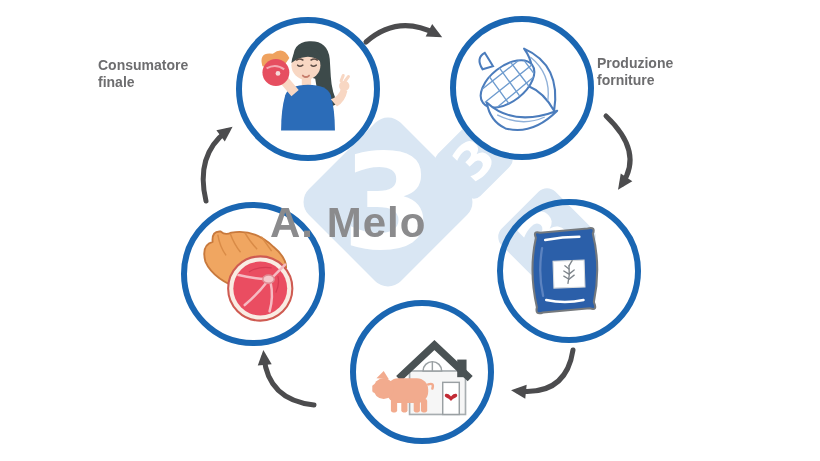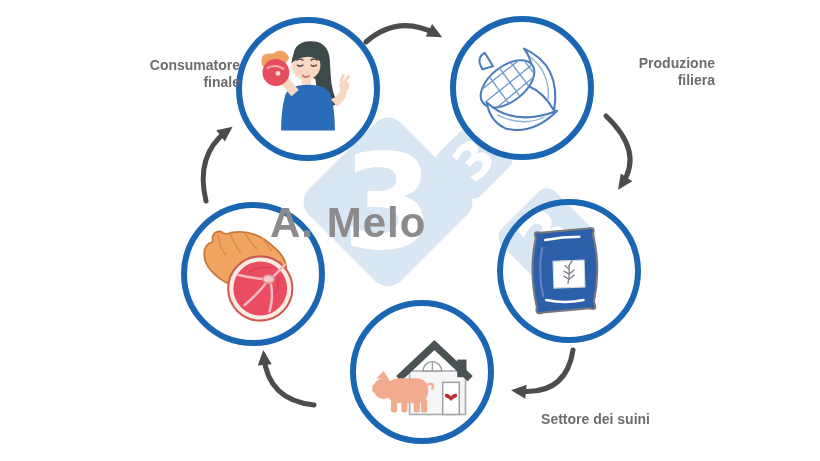--- a/index.html
+++ b/index.html
@@ -35,21 +35,21 @@
   #circle-produzione  { left:450px; top:16px;  }
   #circle-mangime     { left:497px; top:199px; }
   #circle-suini       { left:350px; top:300px; }
   #circle-industria   { left:181px; top:202px; }
 
   
   .stage-label {
     position:absolute; z-index:3; color:#6d6d6f; font-weight:bold;
     font-size:14px; line-height:1.18; white-space:pre-line;
   }
-  .center { text-align:right; }
+  .center { text-align:left; }
   #label-consumatore { left:98px;  top:57px;  width:142px; }
   #label-produzione  { left:597px; top:55px;  width:118px; }
   #label-mangime     { left:667px; top:265px; width:110px; text-align:left; }
   #label-suini       { left:476px; top:411px; width:174px; }
   #label-industria   { left:58px;  top:242px; width:140px; }
 
   
   .melo {
     position:absolute; left:246px; top:199px; z-index:6;
     font-size:42px; font-weight:bold; letter-spacing:1px; color:#8b8b8d;margin-left:24px;
@@ -192,18 +192,17 @@
         <path d="M74,60 Q82,52 87,47"></path>
       </g>
       <path d="M52,54 Q62,48 74,50 M78,74 Q82,66 80,58" stroke="#d63b52" stroke-width="1.2" fill="none"></path>
       <ellipse cx="71" cy="61" rx="5.5" ry="4" fill="#f5c8cc" stroke="#e08b93" stroke-width="1.4"></ellipse>
     </svg>
   </div>
 
   <div class="stage-label center" id="label-consumatore">Consumatore
 finale</div>
   <div class="stage-label center" id="label-produzione">Produzione
-filiera</div>
-  <div class="stage-label center" id="label-suini">Settore dei suini</div>
+forniture</div>
 
   <div class="melo">A. Melo</div>
 
 </div>
 
 </body></html>

